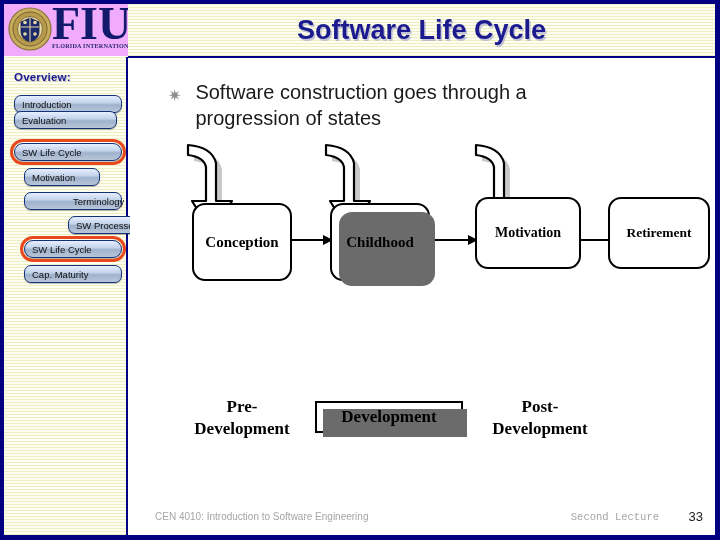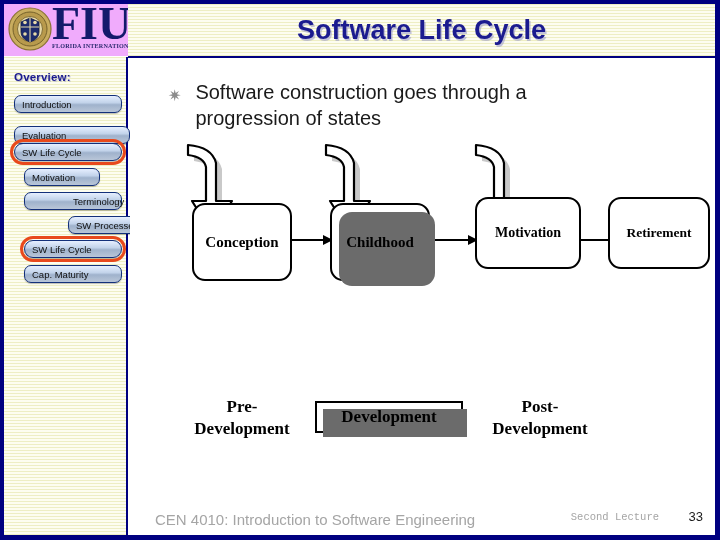--- a/index.html
+++ b/index.html
@@ -229,21 +229,21 @@
     z-index: -1;
   }
 
   
   #footer {
     position: absolute; left: 130px; bottom: 5px;
     width: 585px; height: 32px;
   }
   #footer-left {
     position: absolute; left: 25px; top: 8px;
-    font-size: 15px;
+    font-size: 10px;
     color: #a5a5a5;
     white-space: nowrap;
   }
   #footer-right {
     position: absolute; right: 56px; top: 8px;
     font-size: 10.5px;
     color: #a5a5a5;
     white-space: nowrap;
     font-family: Liberation Mono, monospace;
   }
@@ -285,21 +285,21 @@
     <div id="slide-title">Software Life Cycle</div>
   </div>
   <div id="title-rule"></div>
 
   <div id="sidebar" class="striped">
     <div id="sidebar-heading">Overview:</div>
 
     <div class="nav-btn" style="left:10px; top:38px;  width:108px;">
         <span>Introduction</span>
       </div>
-    <div class="nav-btn" style="left:10px; top:69px;  width:116px;text-decoration:underline;">
+    <div class="nav-btn" style="left:10px; top:54px;  width:103px;">
         <span>Evaluation</span>
       </div>
     <div class="nav-btn active" style="left:10px; top:86px;  width:108px;">
         <span>SW Life Cycle</span>
       </div>
 
     <div class="nav-btn sub" style="left:20px; top:111px; width:76px;">
         <span>Motivation</span>
       </div>
     <div class="nav-btn sub" style="left:20px; top:135px; width:98px;padding-left:48px;">

